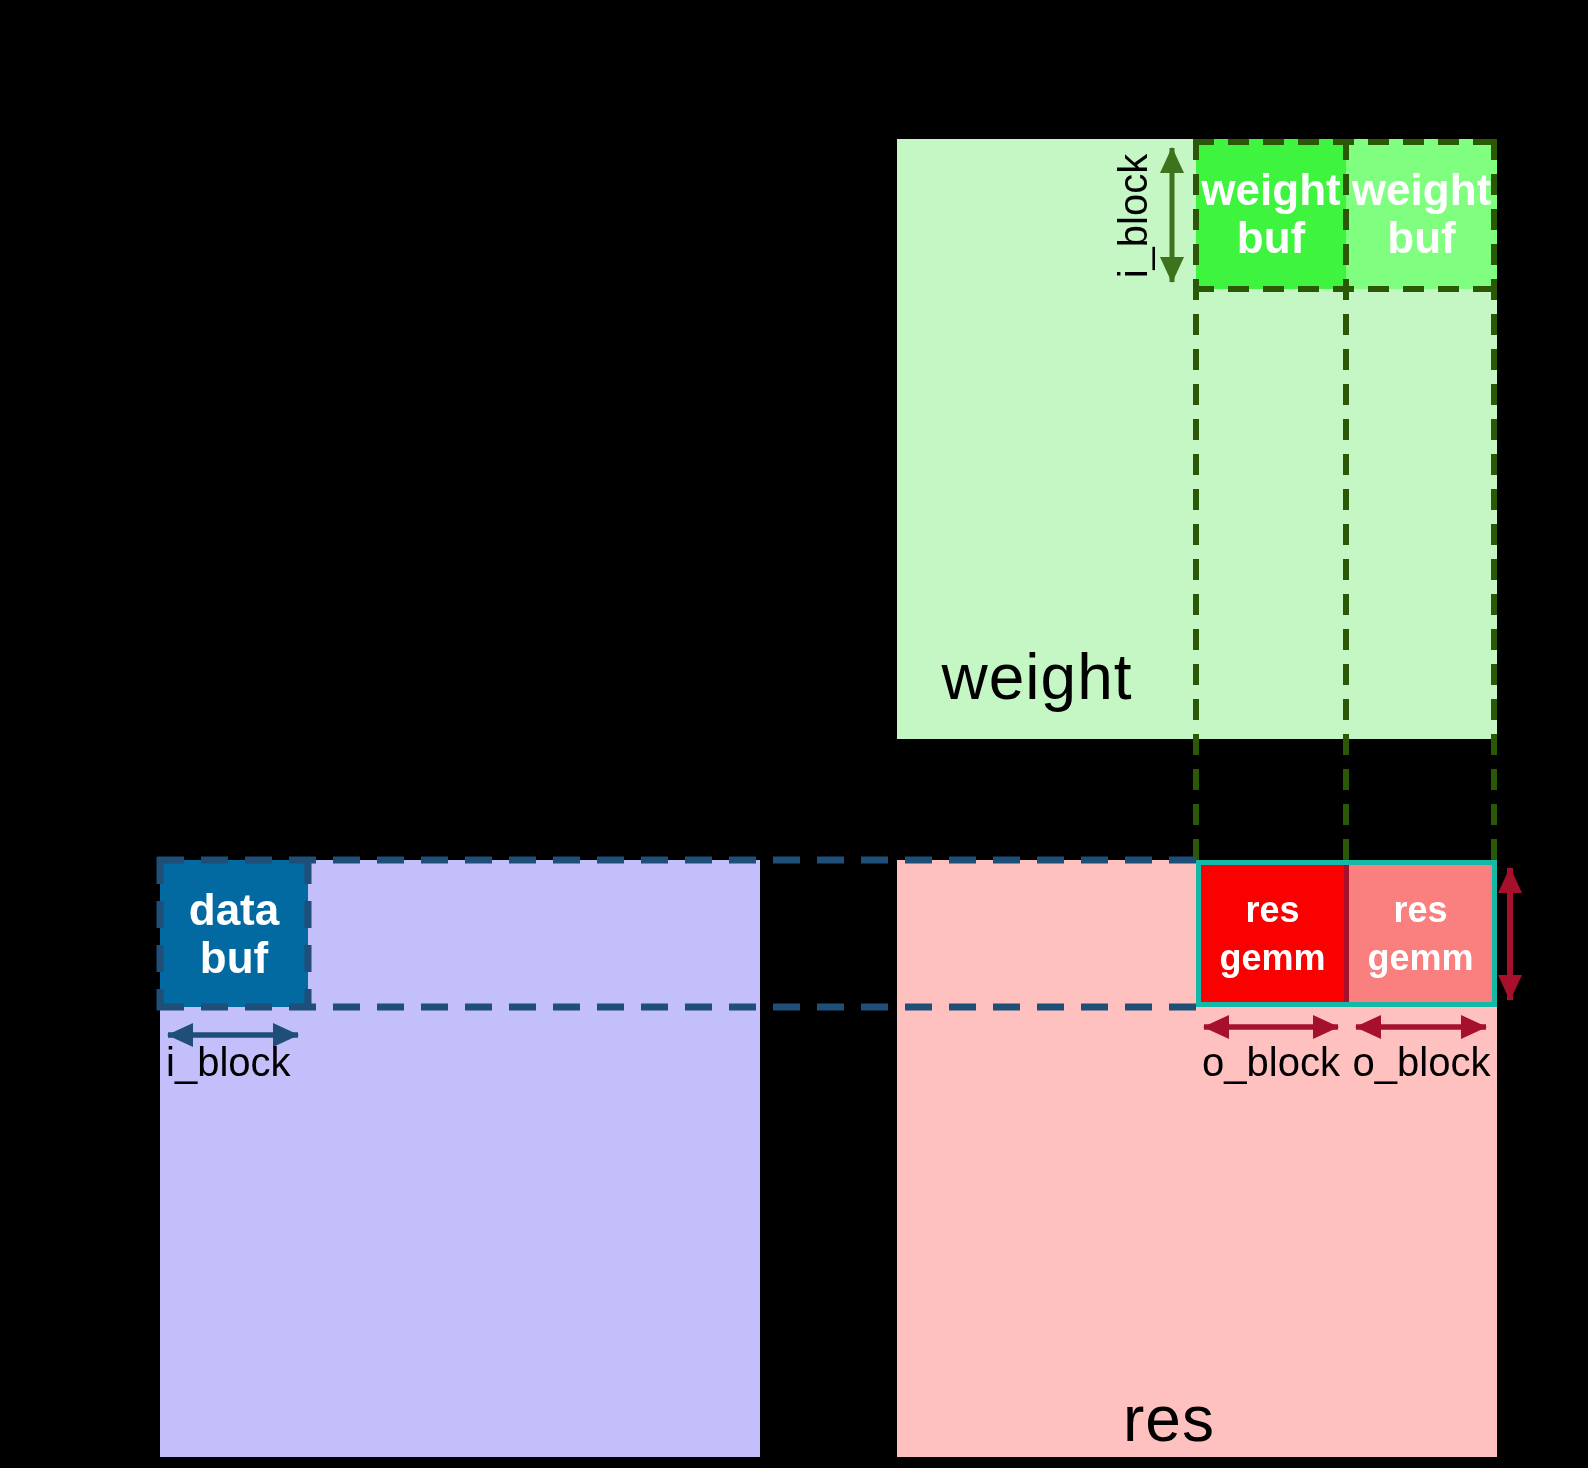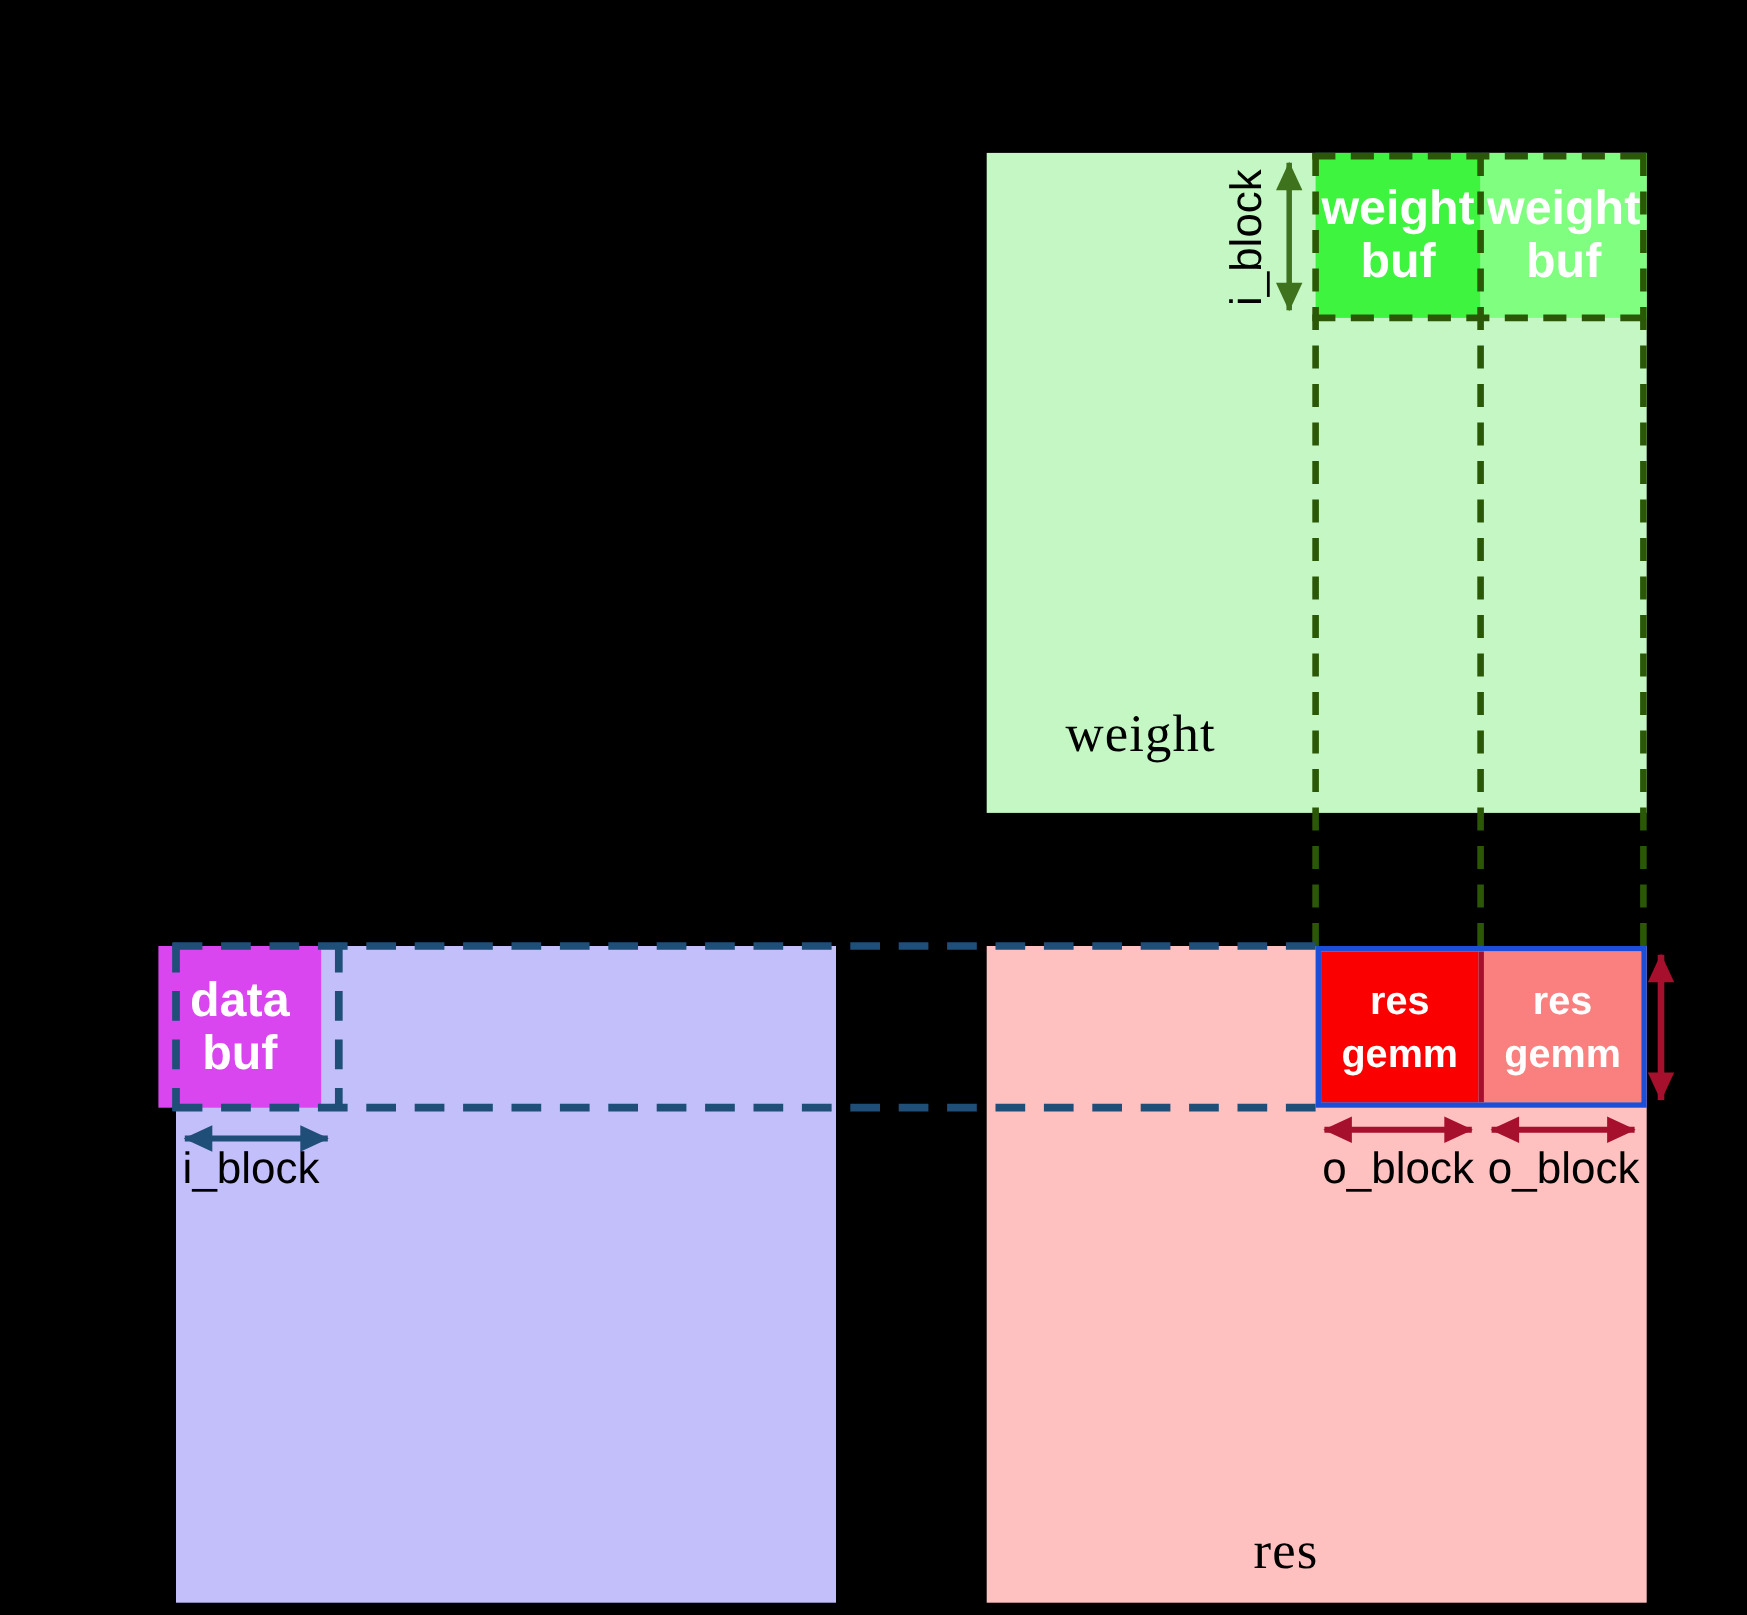--- a/index.html
+++ b/index.html
@@ -10,43 +10,42 @@
     font-family:"Liberation Sans",sans-serif;
     overflow:hidden;
   }
   .matrix{position:absolute;}
   .weight-matrix{left:897px;top:139px;width:600px;height:600px;background:#c4f7c4;}
   .data-matrix{left:160px;top:860px;width:600px;height:597px;background:#c3bffa;}
   .res-matrix{left:897px;top:860px;width:600px;height:597px;background:#ffc0c0;}
 
   .matrix-label{
     position:absolute;
-    font-size:48px;color:#000;
+    font-size:64px;color:#000;
     text-align:center;
     letter-spacing:1px;
-    font-family:Liberation Serif, serif;
   }
   .weight-matrix-label{left:897px;top:640px;width:280px;}
   .data-matrix-label{left:160px;top:1382px;width:600px;}
   .res-matrix-label{left:869px;top:1382px;width:600px;}
 
   .buf{
     position:absolute;
     display:flex;flex-direction:column;align-items:center;justify-content:center;
     color:#fff;font-weight:bold;font-size:44px;line-height:48px;
     text-align:center;
     box-sizing:border-box;
   }
   .weight-buf-1{left:1196px;top:139px;width:150px;height:150px;background:#3ef43e;}
   .weight-buf-2{left:1346px;top:139px;width:151px;height:150px;background:#80fe80;}
-  .data-buf{left:144px;top:860px;width:148px;height:147px;background:#d946ef;}
+  .data-buf{left:160px;top:860px;width:148px;height:147px;background:#0369a1;}
 
   .res-gemm-wrap{
     position:absolute;left:1196px;top:860px;width:301px;height:147px;
-    box-sizing:border-box;border:5px solid #1d4ed8;
+    box-sizing:border-box;border:5px solid #14b8a6;
     display:flex;
   }
   .res-gemm{
     flex:1;display:flex;flex-direction:column;align-items:center;justify-content:center;
     color:#fff;font-weight:bold;font-size:36px;line-height:48px;text-align:center;
   }
   .res-gemm-1{background:#fa0000;}
   .res-gemm-2{background:#fa8080;border-left:5px solid #a6102c;}
 
   .dim-label{

